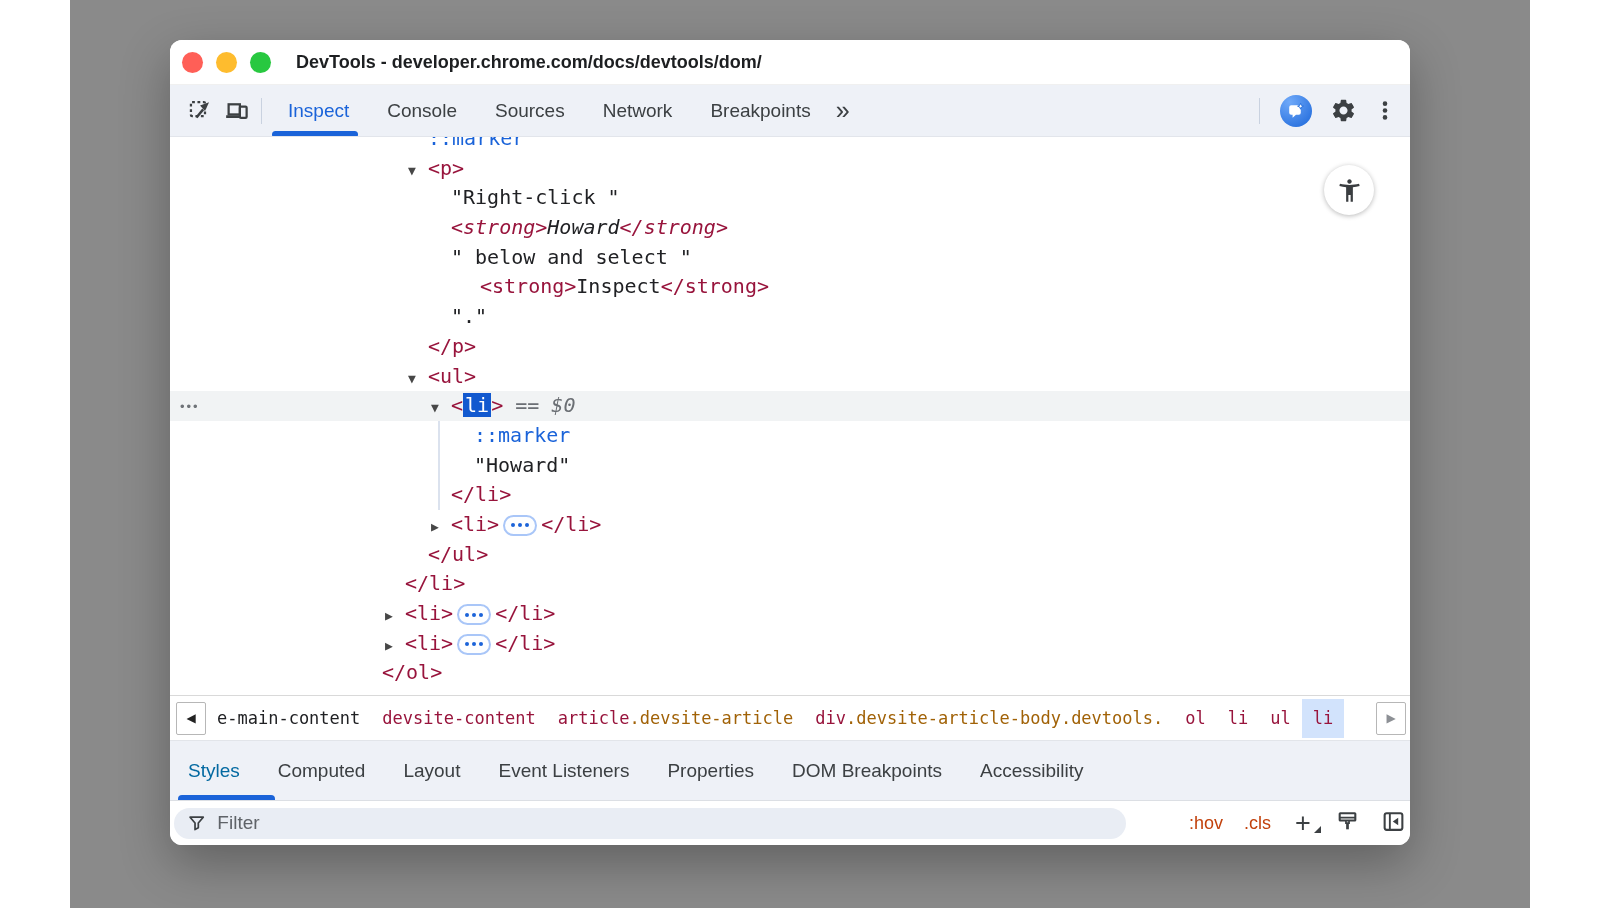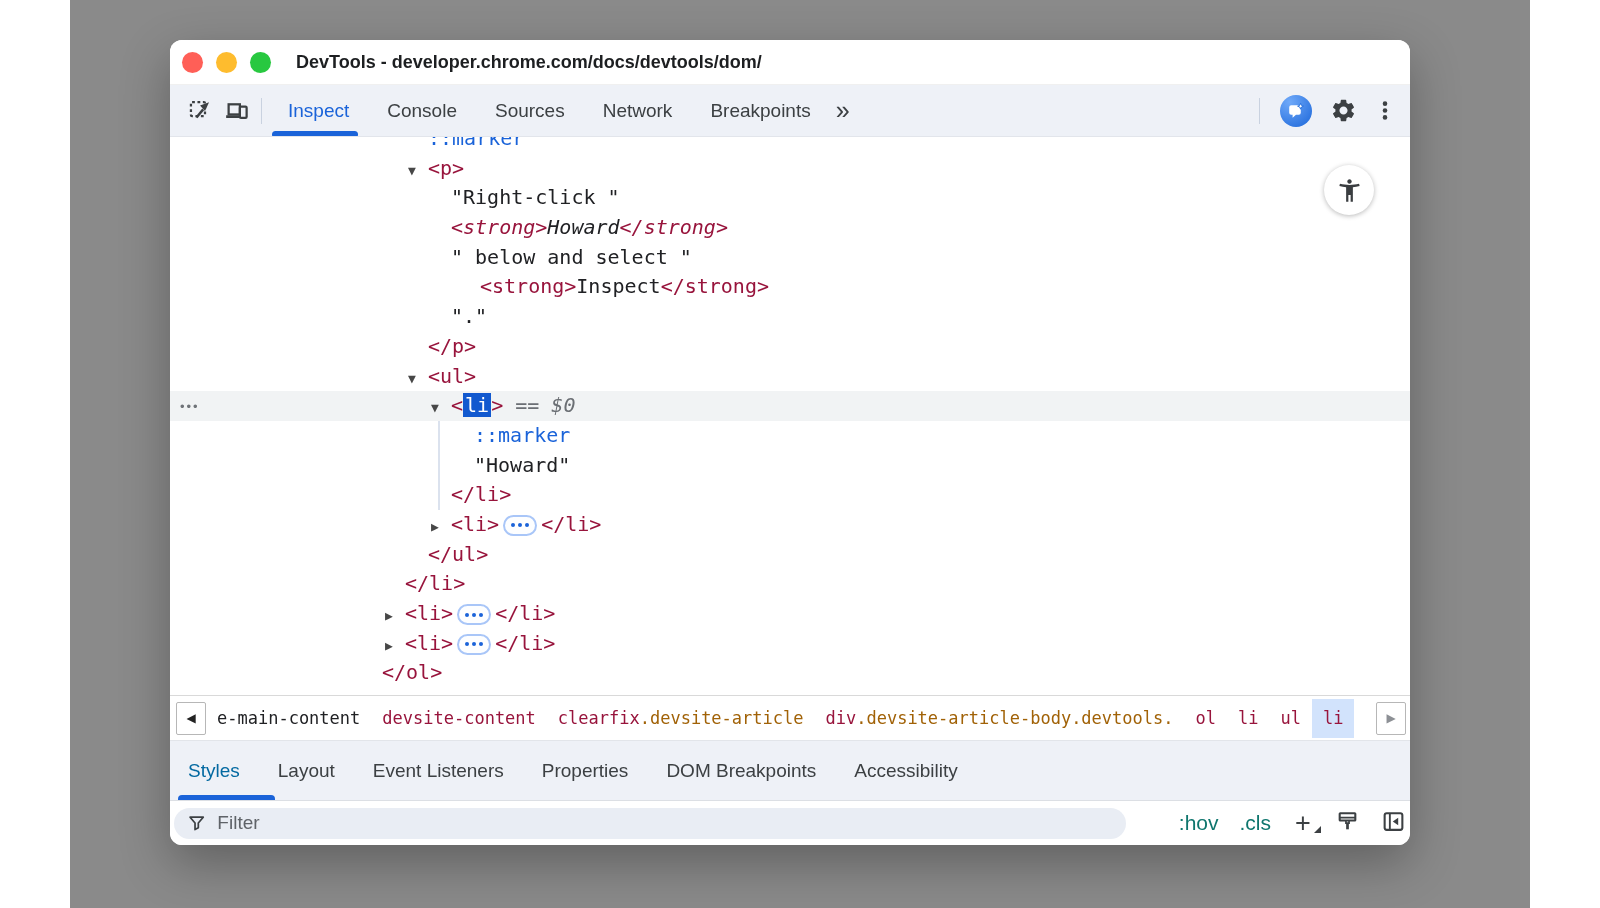--- a/index.html
+++ b/index.html
@@ -59,21 +59,21 @@
 .stab.active{color:#0369a1}
 .stab.active::after{content:"";position:absolute;left:-12px;right:-16px;bottom:0;height:5px;background:#1a63d9;border-radius:4px 4px 0 0}
 .stab:first-child.active::after{left:-10px}
 
 
 .filterbar{height:45px;background:#fff;border-top:1px solid #dcdfe4;display:flex;align-items:center;padding:0 4px}
 .fpill{width:952px;height:31px;border-radius:16px;background:#e9edf4;display:flex;align-items:center;padding:0 13px;gap:11px;flex:none}
 .fpill input{border:none;background:transparent;outline:none;font-size:19px;color:#3c4043;font-family:"Liberation Sans",sans-serif;width:100%}
 .fpill input::placeholder{color:#5f6368}
 .fcontrols{margin-left:auto;display:flex;align-items:center;gap:21px}
-.ftoggle{font-size:21px;color:#0f766e}
+.ftoggle{font-size:18px;color:#c2410c}
 .pluswrap{position:relative;font-size:27px;color:#3c4043;line-height:18px;width:22px;text-align:center}
 .pluswrap::after{content:"";position:absolute;right:-7px;bottom:-1px;border-left:7px solid transparent;border-bottom:7px solid #3c4043}
 </style>
 </head>
 <body>
 
 <div class="gray-backdrop"></div>
 
 <div class="window">
 
@@ -159,32 +159,33 @@
         <path d="M20.5 6c-2.61.7-5.67 1-8.5 1s-5.89-.3-8.5-1L3 8c1.86.5 4 .83 6 1v13h2v-6h2v6h2V9c2-.17 4.14-.5 6-1l-.5-2zM12 6c1.1 0 2-.9 2-2s-.9-2-2-2-2 .9-2 2 .9 2 2 2z"></path>
       </svg>
     </div>
   </div>
 
   <div class="crumbbar">
     <div class="crumb-nav">◀</div>
     <div class="crumbs">
         <div class="crumb"><span class="c-plain">e-main-content</span></div>
         <div class="crumb"><span class="c-el">devsite-content</span></div>
-        <div class="crumb"><span class="c-el">clearfix</span><span class="c-cls">.devsite-article</span></div>
+        <div class="crumb"><span class="c-el">article</span><span class="c-cls">.devsite-article</span></div>
         <div class="crumb"><span class="c-el">div</span><span class="c-cls">.devsite-article-body.devtools.</span></div>
         <div class="crumb"><span class="c-el">ol</span></div>
         <div class="crumb"><span class="c-el">li</span></div>
         <div class="crumb"><span class="c-el">ul</span></div>
         <div class="crumb selected"><span class="c-el">li</span></div>
       </div>
     <div class="crumb-nav right">▶</div>
   </div>
 
   <div class="styles-tabs">
       <div class="stab active">Styles</div>
+      <div class="stab">Computed</div>
       <div class="stab">Layout</div>
       <div class="stab">Event Listeners</div>
       <div class="stab">Properties</div>
       <div class="stab">DOM Breakpoints</div>
       <div class="stab">Accessibility</div>
     </div>
 
   <div class="filterbar">
     <div class="fpill">
       <svg width="20" height="20" viewBox="0 0 20 20" fill="none" stroke="#3c4043" stroke-width="1.8">

